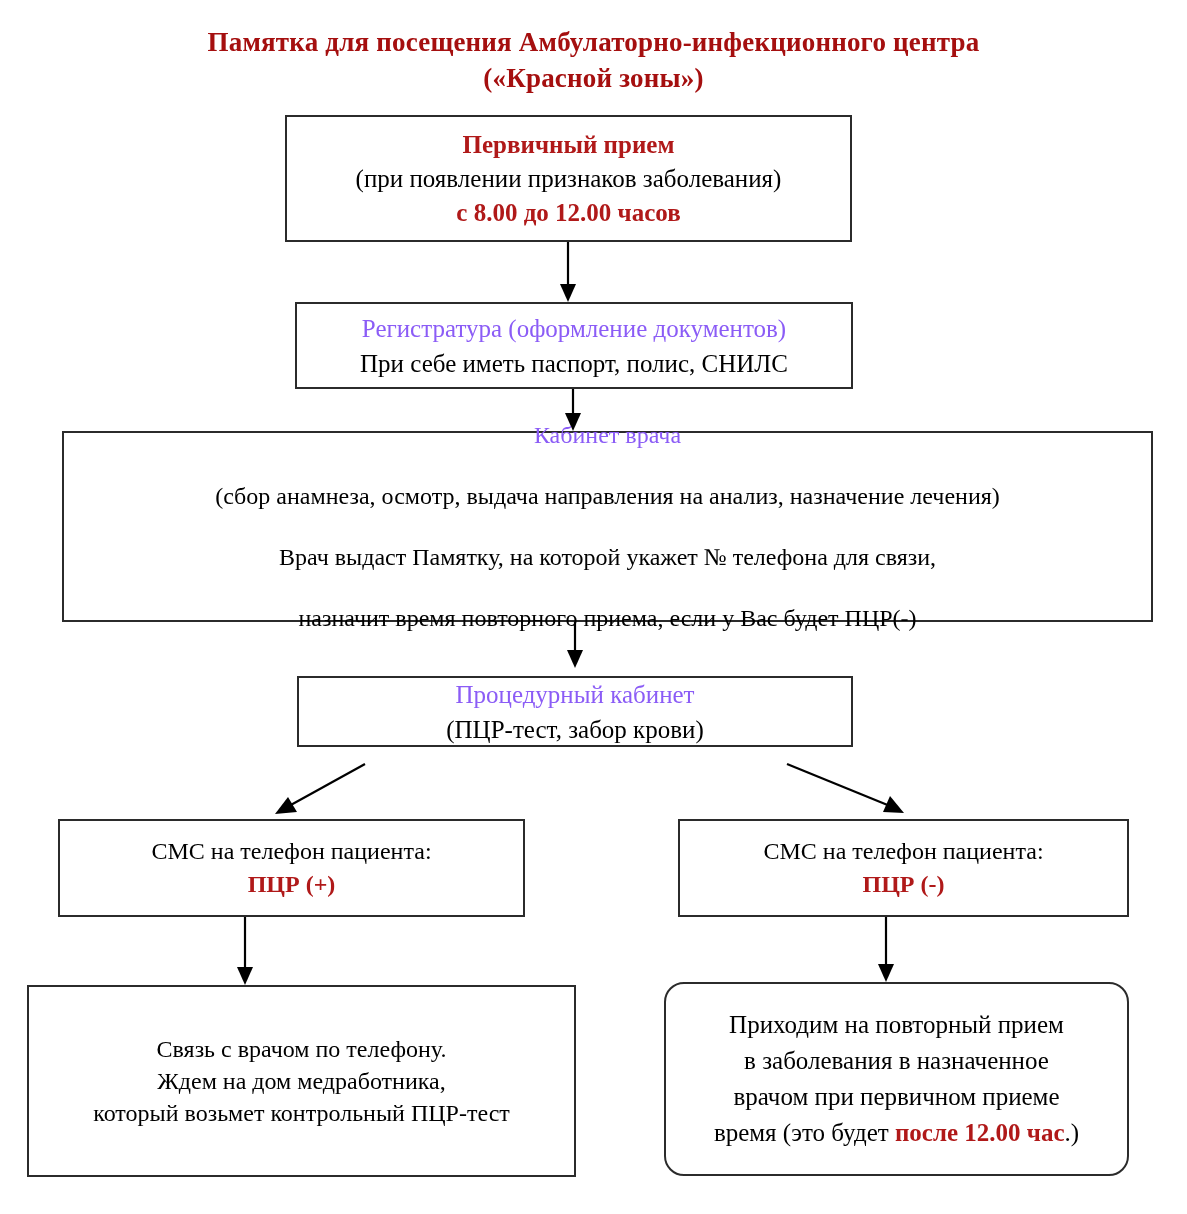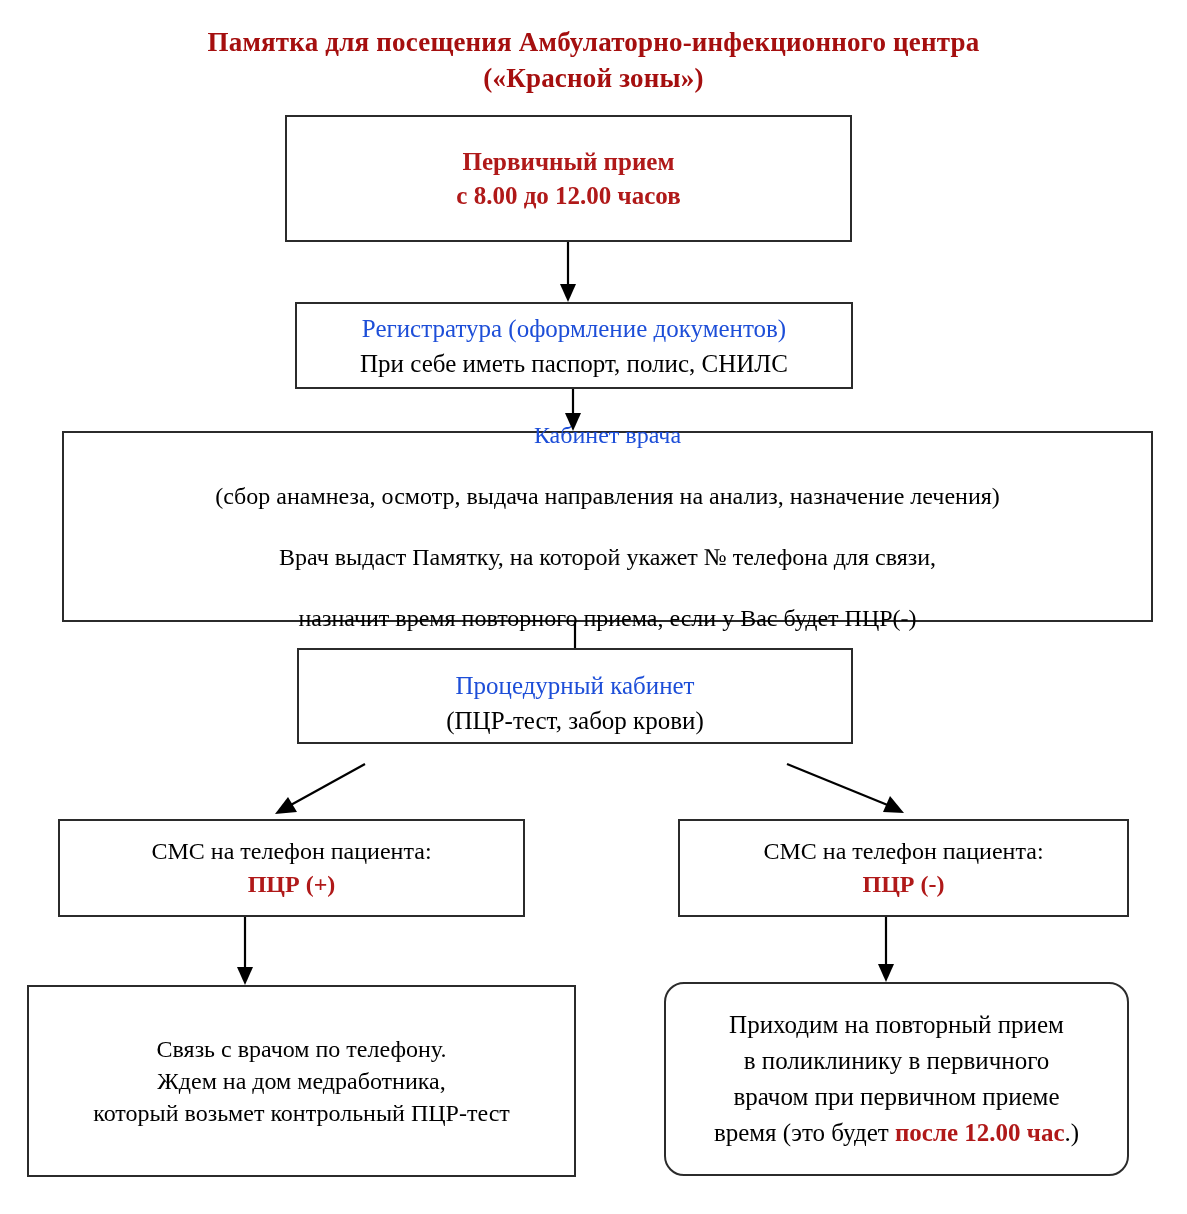--- a/index.html
+++ b/index.html
@@ -45,28 +45,28 @@
     text-align: center;
     padding: 4px 8px;
   }
   .node .ln {
     display: block;
     width: 100%;
     white-space: nowrap;
   }
 
   .red        { color: #b01919; }
-  .red-soft   { color: #1d4ed8; font-family: Liberation Serif, serif; }
+  .red-soft   { color: #8b5cf6; font-family: Liberation Serif, serif; }
   .bold       { font-weight: bold; }
 
   
   #node-primary   { left: 285px; top: 115px;  width: 567px; height: 127px; }
   #node-registry  { left: 295px; top: 302px;  width: 558px; height: 87px;  }
   #node-doctor    { left: 62px;  top: 431px;  width: 1091px;height: 191px; gap: 28px; }
-  #node-procedure { left: 297px; top: 648px;  width: 556px; height: 96px; justify-content: flex-end;  }
+  #node-procedure { left: 297px; top: 676px;  width: 556px; height: 71px;  }
   #node-sms-pos   { left: 58px;  top: 819px;  width: 467px; height: 98px;  }
   #node-sms-neg   { left: 678px; top: 819px;  width: 451px; height: 98px;  }
   #node-stay-home { left: 27px;  top: 985px;  width: 549px; height: 192px; }
   #node-revisit   { left: 664px; top: 982px;  width: 465px; height: 194px; border-radius: 20px; }
 
   
   #node-primary   .ln { font-size: 25px; line-height: 34px; }
   #node-registry  .ln { font-size: 25px; line-height: 35px; }
   #node-doctor    .ln { font-size: 24px; line-height: 33px; }
   #node-procedure .ln { font-size: 25px; line-height: 35px; }
@@ -133,20 +133,21 @@
     </g>
 
     <g>
       <line x1="886" y1="917" x2="886" y2="968"></line>
       <polygon points="886,982 878,964 894,964"></polygon>
     </g>
   </svg>
 
   <div class="node" id="node-primary">
     <span class="ln red bold">Первичный прием</span>
+    <span class="ln">(при появлении признаков заболевания)</span>
     <span class="ln red bold">с 8.00 до 12.00 часов</span>
   </div>
 
   <div class="node" id="node-registry">
     <span class="ln red-soft">Регистратура (оформление документов)</span>
     <span class="ln">При себе иметь паспорт, полис, СНИЛС</span>
   </div>
 
   <div class="node" id="node-doctor">
     <span class="ln red-soft">Кабинет врача</span>
@@ -171,20 +172,20 @@
   </div>
 
   <div class="node" id="node-stay-home">
     <span class="ln">Связь с врачом по телефону.</span>
     <span class="ln">Ждем на дом медработника,</span>
     <span class="ln">который возьмет контрольный ПЦР-тест</span>
   </div>
 
   <div class="node" id="node-revisit">
     <span class="ln">Приходим на повторный прием</span>
-    <span class="ln">в поликлинику в первичного</span>
+    <span class="ln">в заболевания в назначенное</span>
     <span class="ln">врачом при первичном приеме</span>
     <span class="ln">
       <span>время (это будет </span><span class="red bold">после 12.00 час</span><span>.)</span>
     </span>
   </div>
 
 </div>
 
 </body></html>

